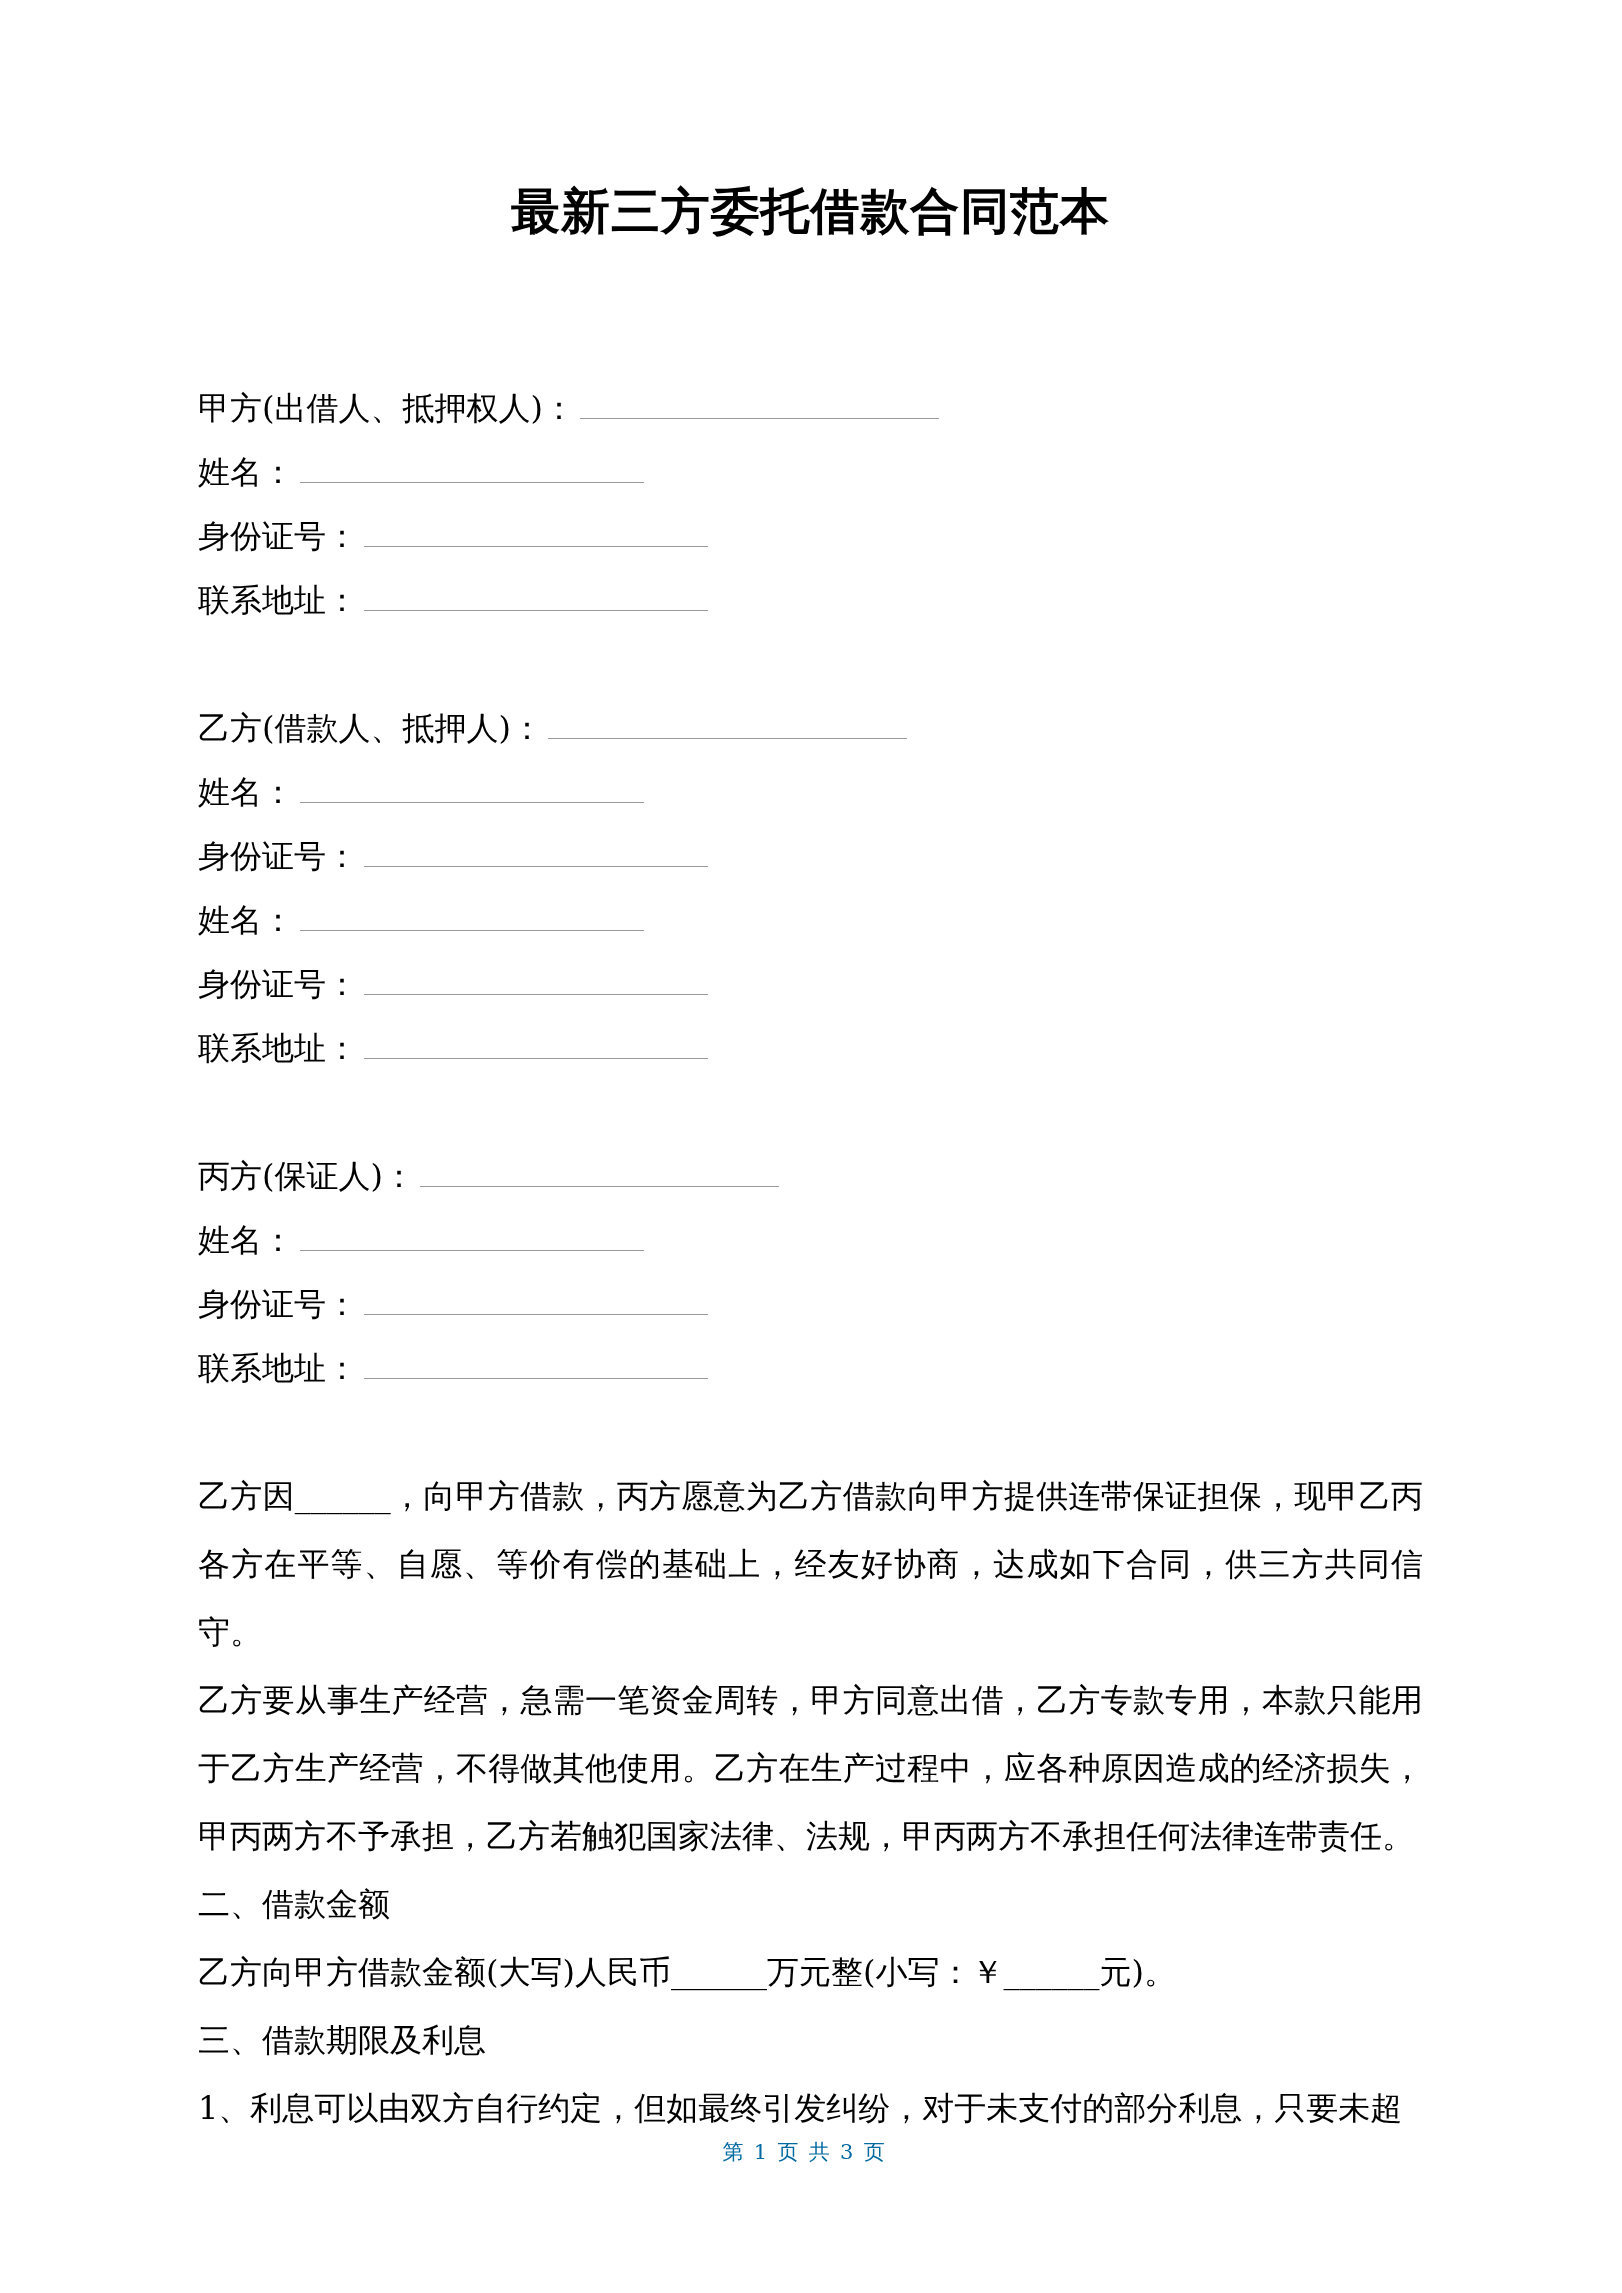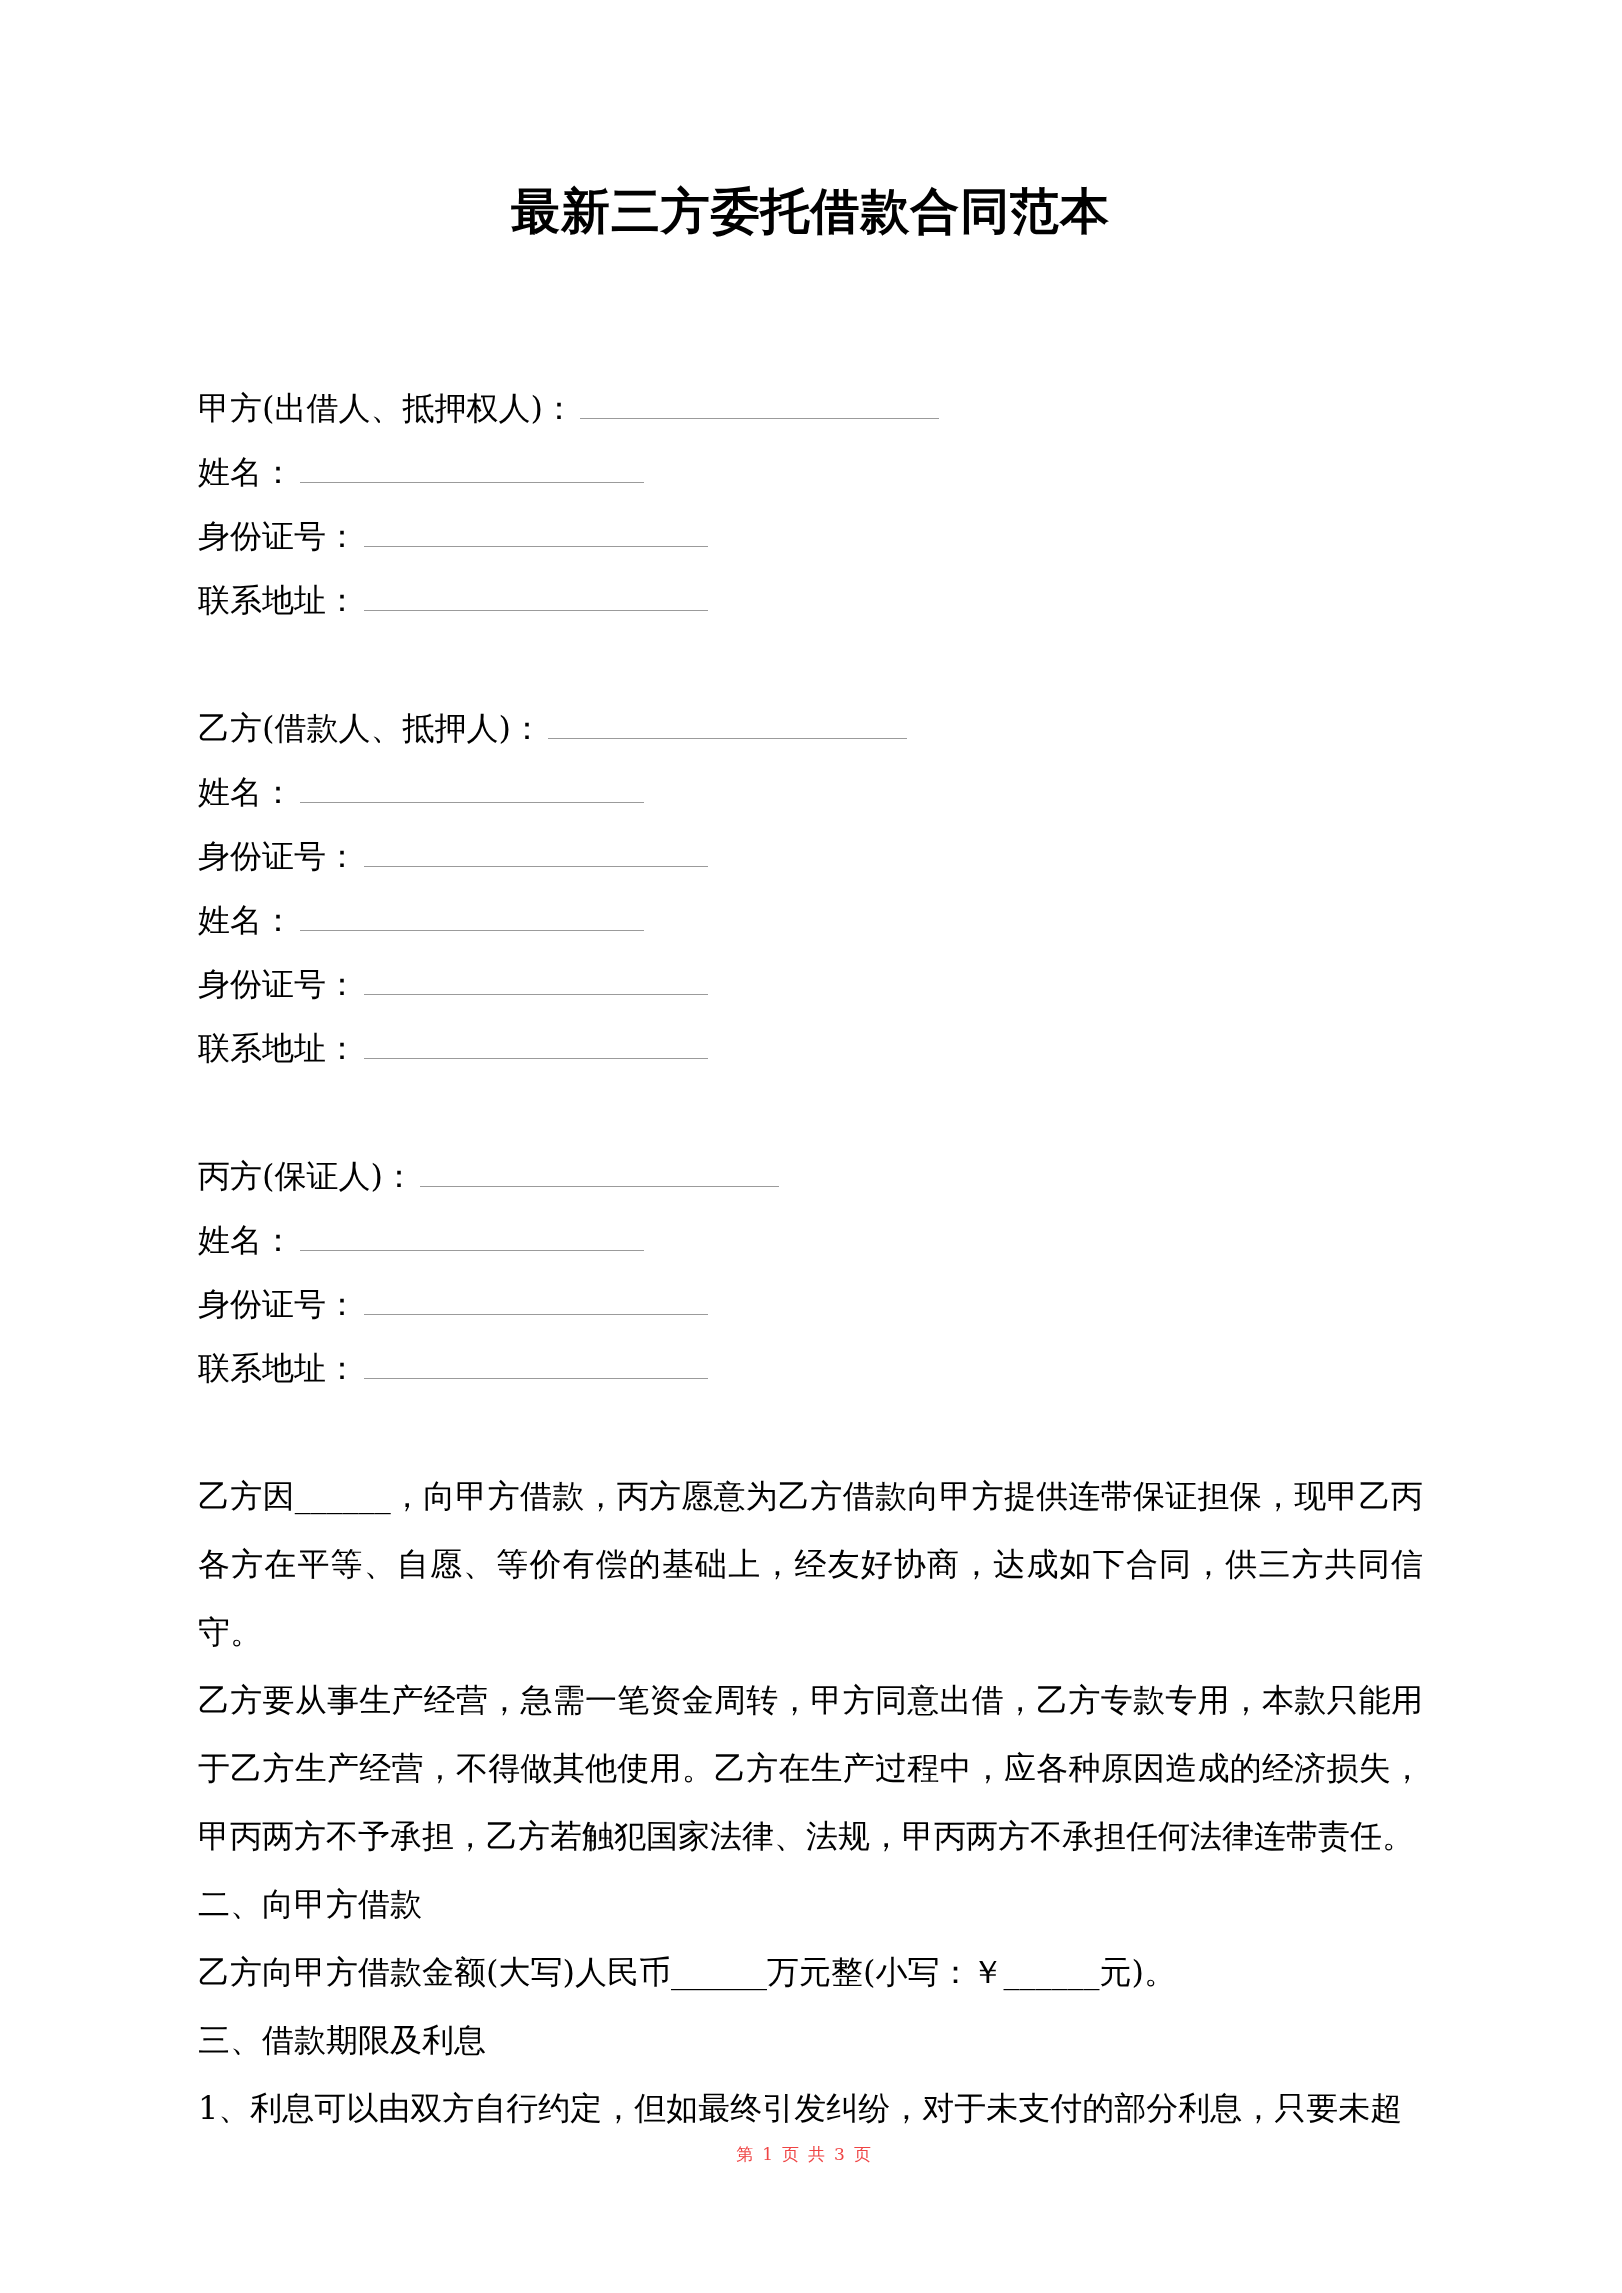--- a/index.html
+++ b/index.html
@@ -63,22 +63,22 @@
     line-height: 68px;
     margin: 0;
     white-space: nowrap;
   }
   .page-footer {
     position: absolute;
     left: 0;
     right: 14px;
     bottom: 31px;
     text-align: center;
-    font-size: 17px;
-    color: #ef4444;
+    font-size: 21px;
+    color: #0369a1;
     letter-spacing: 1.8px;
   }
 </style>
 </head>
 <body>
 
 <div class="page">
 
   <h1 class="doc-title">最新三方委托借款合同范本</h1>
 
@@ -129,21 +129,21 @@
       <span>身份证号：</span><span class="blank blank-md"></span>
     </div>
     <div class="form-line">
       <span>联系地址：</span><span class="blank blank-md"></span>
     </div>
   </div>
 
   <div class="content">
     <p class="paragraph">乙方因______，向甲方借款，丙方愿意为乙方借款向甲方提供连带保证担保，现甲乙丙各方在平等、自愿、等价有偿的基础上，经友好协商，达成如下合同，供三方共同信守。</p>
     <p class="paragraph">乙方要从事生产经营，急需一笔资金周转，甲方同意出借，乙方专款专用，本款只能用于乙方生产经营，不得做其他使用。乙方在生产过程中，应各种原因造成的经济损失，甲丙两方不予承担，乙方若触犯国家法律、法规，甲丙两方不承担任何法律连带责任。</p>
-    <p class="section-heading">二、向甲方借款</p>
+    <p class="section-heading">二、借款金额</p>
     <p class="paragraph">乙方向甲方借款金额(大写)人民币______万元整(小写：￥______元)。</p>
     <p class="section-heading">三、借款期限及利息</p>
     <p class="paragraph">1、利息可以由双方自行约定，但如最终引发纠纷，对于未支付的部分利息，只要未超</p>
   </div>
 
   <div class="page-footer">第 1 页 共 3 页</div>
 
 </div>
 
 

